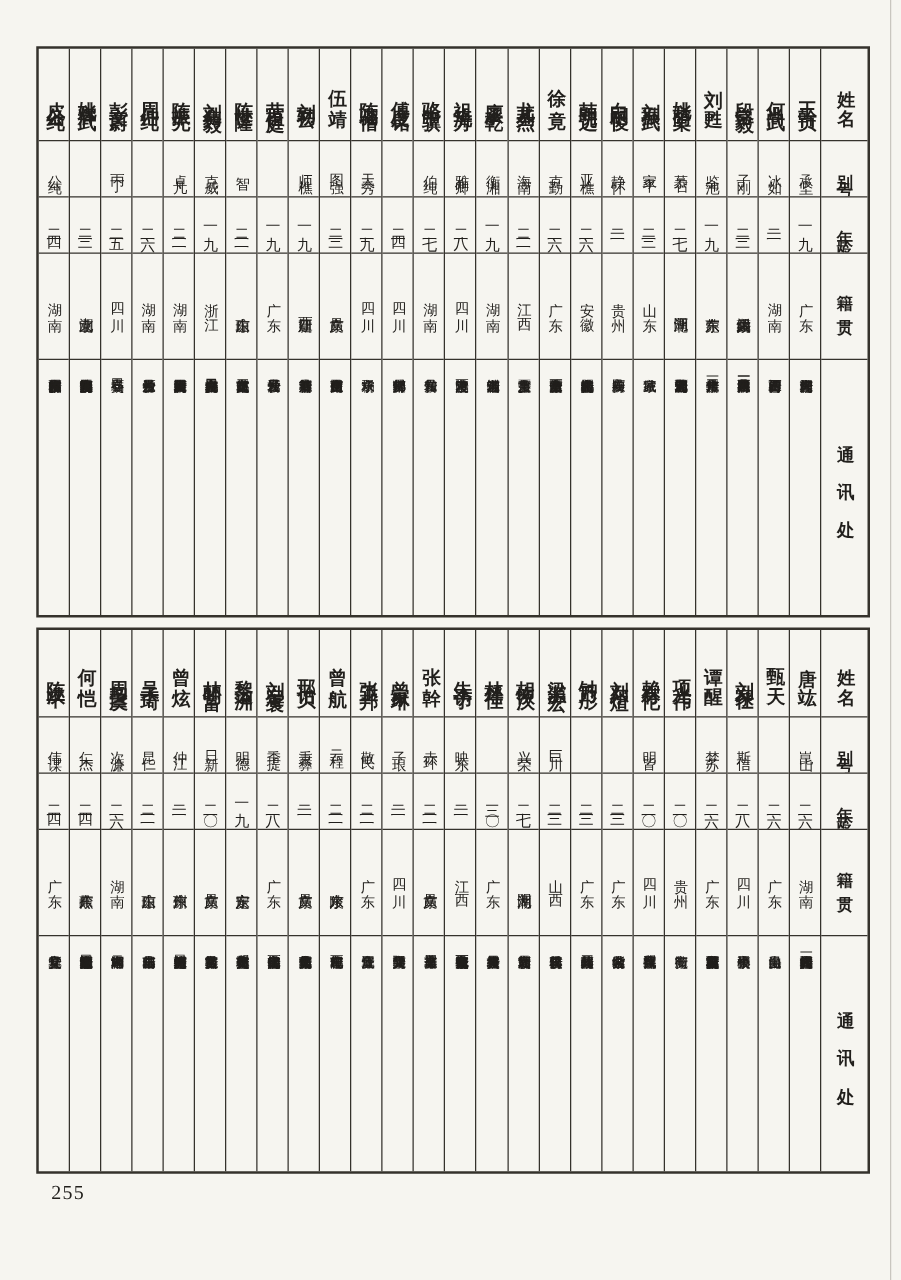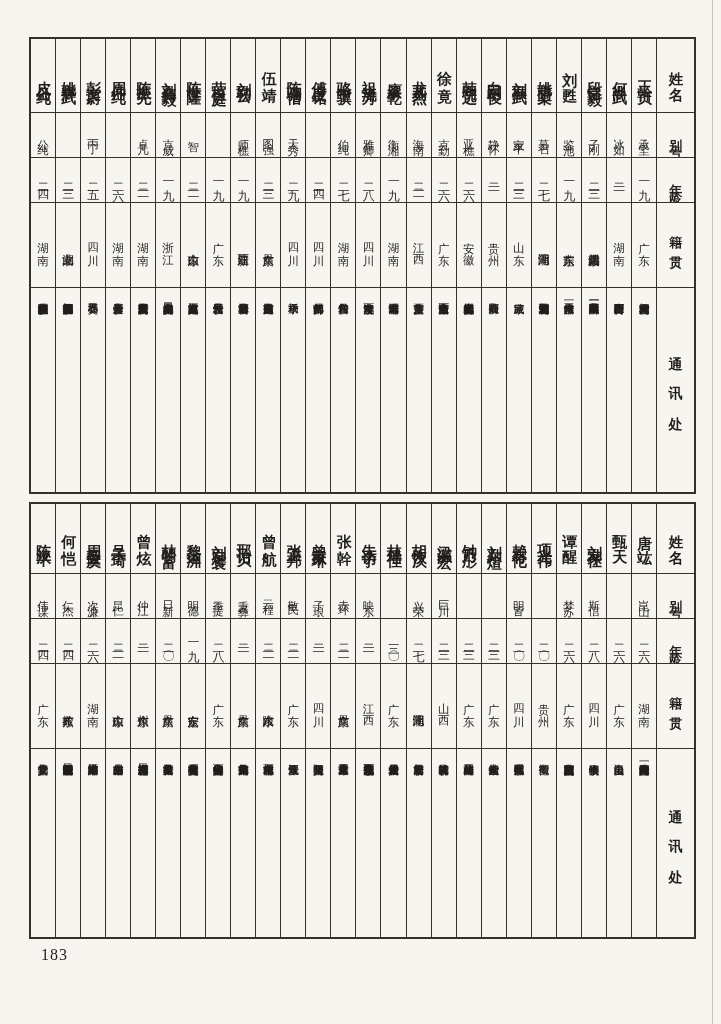--- a/index.html
+++ b/index.html
@@ -960,15 +960,15 @@
           <span class="vtext sp">二四</span>
         </div>
     <div class="cell origin">
           <span class="vtext sp">广东</span>
         </div>
     <div class="cell contact">
           <span class="vtext">化县新安圩义安堂</span>
         </div>
   </div>
     </div>
-  <div class="page-number">183</div>
+  <div class="page-number">255</div>
   <div class="scan-edge"></div>
 </div>
 
 </body></html>

